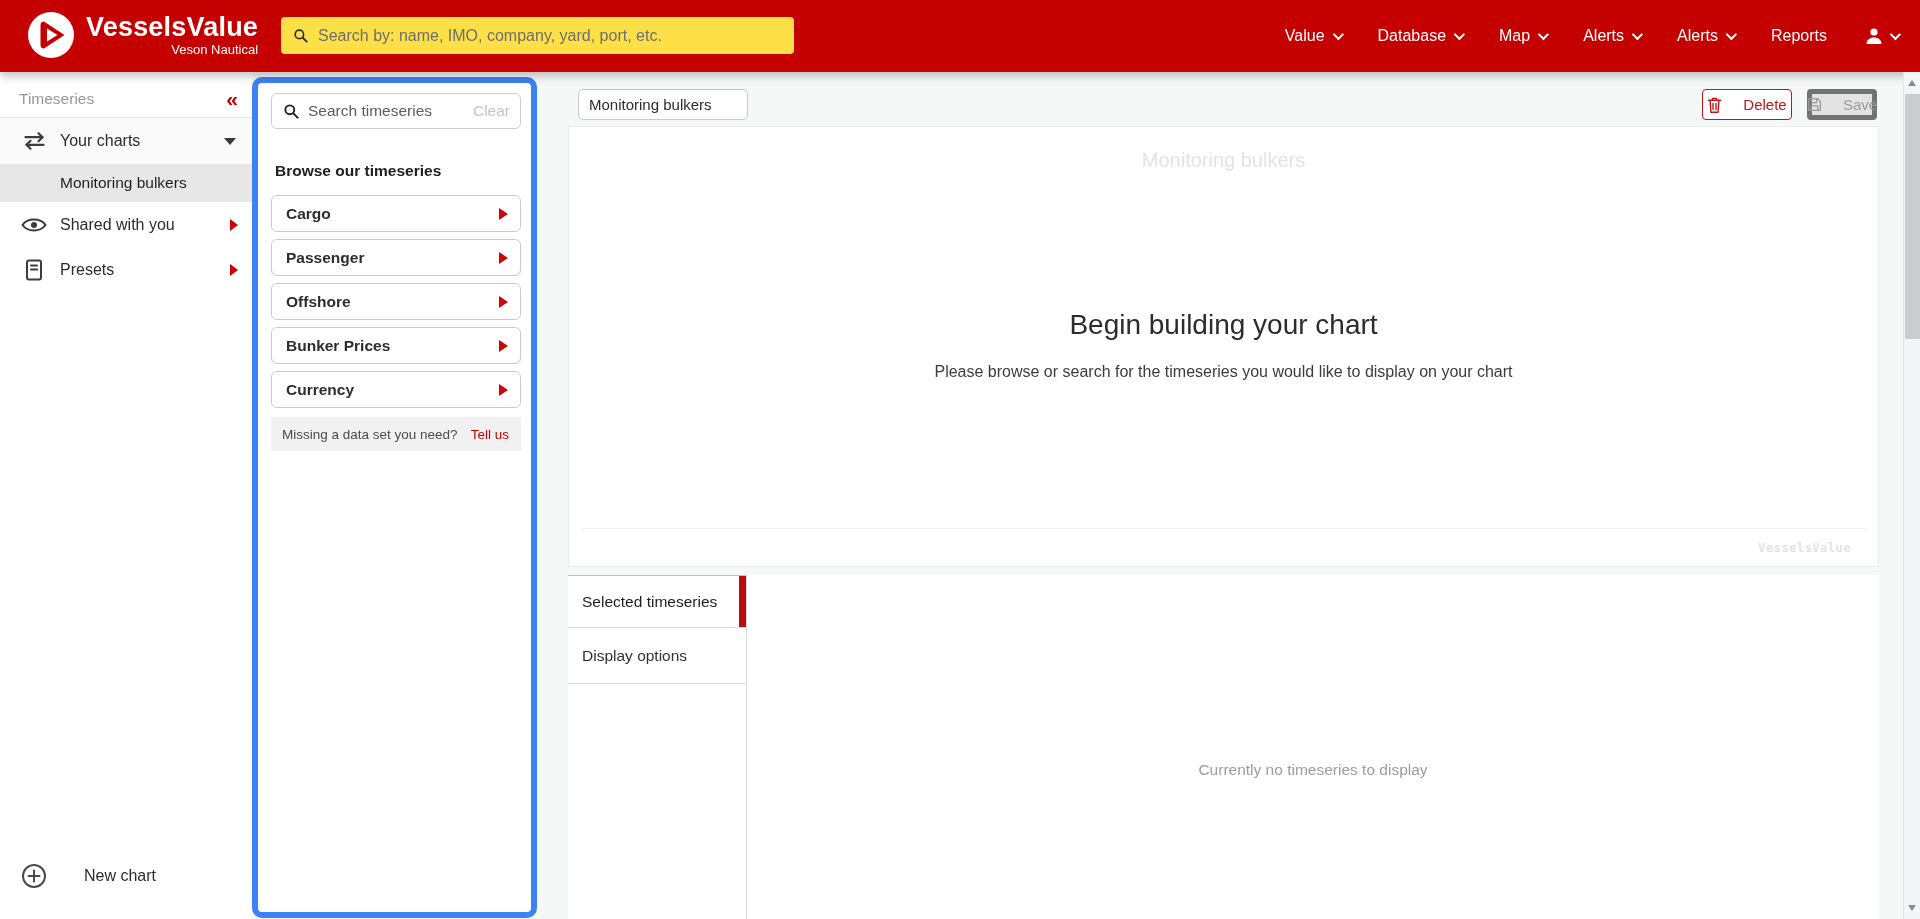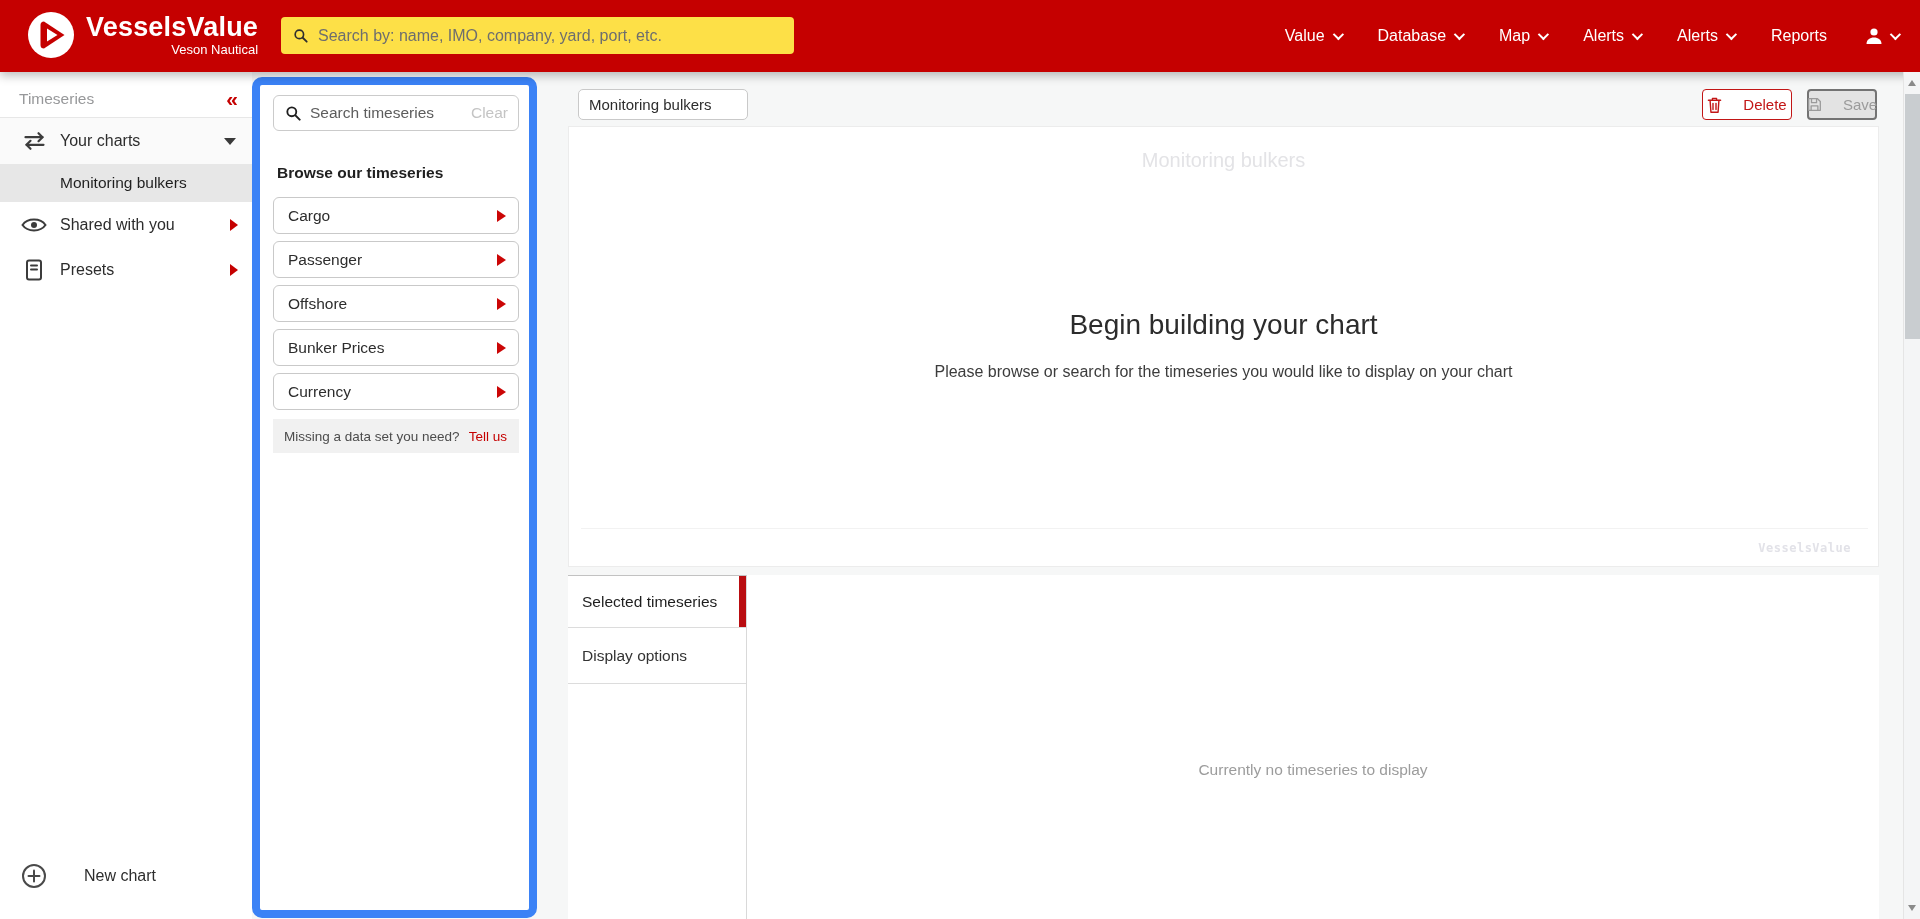--- a/index.html
+++ b/index.html
@@ -39,46 +39,46 @@
                 border-top:7px solid #3a3a3a; }
   .row-selected { height:38px; background:#e7e7e7; }
   .row-selected .sb-label { font-size:15.5px; color:#1f1f1f; }
   .row-shared, .row-presets { height:45px; }
   .tri-red { margin-left:auto; margin-right:14px; width:0; height:0;
              border-left:8px solid #c50000; border-top:6px solid transparent; border-bottom:6px solid transparent; }
   .row-newchart { position:absolute; bottom:22px; left:0; width:100%; height:42px;padding-left:24px; }
 
   
   .browse-panel { position:absolute; left:252px; top:77px; width:285px; height:841px; background:#fff;
-                  border:8px solid #3b82f6; border-radius:10px; padding:10px 10px 0 13px; z-index:10; }
+                  border:6px solid #3b82f6; border-radius:10px; padding:10px 10px 0 13px; z-index:10; }
   .ts-search { height:36px; border:1px solid #cbcbcb; border-radius:6px; display:flex; align-items:center;
                padding:0 10px 0 11px; gap:9px; }
   .ts-search input { flex:1; min-width:0; border:none; outline:none; font-size:15.5px; color:#333;
                      font-family:"Liberation Sans", sans-serif; }
   .ts-search input::placeholder { color:#5d5d5d; }
   .ts-clear { color:#c4c4c4; font-size:15.5px; cursor:pointer; }
   .browse-heading { margin:33px 0 15px 4px; font-size:15.5px; font-weight:700; color:#202020; }
   .cat-btn { height:37px; border:1px solid #c9c9c9; border-radius:6px; display:flex; align-items:center;
-             padding:0 12px 0 14px; margin-bottom:7px; cursor:pointer; background:#fff; }
+             padding:0 12px 0 14px; margin-bottom:7px; cursor:pointer; background:#fff;font-weight:bold; }
   .cat-label { font-size:15.5px; color:#2d2d2d; }
   .cat-tri { margin-left:auto; width:0; height:0; border-left:9px solid #cb0606;
              border-top:6px solid transparent; border-bottom:6px solid transparent; }
   .missing-row { height:34px; background:#f1f1f1; display:flex; align-items:center;
                  padding:0 12px 0 11px; margin-top:9px; }
   .missing-text { font-size:13.5px; color:#4c4c4c; }
   .tellus { margin-left:auto; font-size:13.5px; color:#c50000; cursor:pointer; }
 
   
   .chart-name { position:absolute; left:578px; top:89px; width:170px; height:31px;
                 border:1px solid #c9c9c9; border-radius:5px; padding:0 10px; font-size:15px; color:#2d2d2d;
                 outline:none; background:#fff; font-family:"Liberation Sans", sans-serif; }
   .btn { position:absolute; top:89px; height:31px; border-radius:4px; display:flex; align-items:center;
          justify-content:center; gap:21px; font-size:15px; cursor:pointer; }
   .btn-delete { right:128px; width:90px; background:#fff; border:1px solid #c21616; color:#c21616; }
-  .btn-save   { right:43px; width:70px; background:#e3e3e3; border:2px solid #737373; color:#9b9b9b; }
+  .btn-save   { right:43px; width:70px; background:#e3e3e3; border:5px solid #737373; color:#9b9b9b; }
 
   .chart-card { position:absolute; left:568px; top:126px; width:1311px; height:441px;
                 background:#fff; border:1px solid #ececec; }
   .chart-wm-title { position:absolute; top:22px; left:0; width:100%; text-align:center;
                     font-size:20px; color:#e3e3e6; }
   .empty-title { position:absolute; top:182px; left:0; width:100%; text-align:center;
                  font-size:28px; font-weight:400; color:#2c2c2c; }
   .empty-sub { position:absolute; top:236px; left:0; width:100%; text-align:center;
                font-size:16px; color:#3c3c3c; }
   .axis-line { position:absolute; left:12px; right:10px; bottom:37px; height:1px; background:#f2f2f2; }

